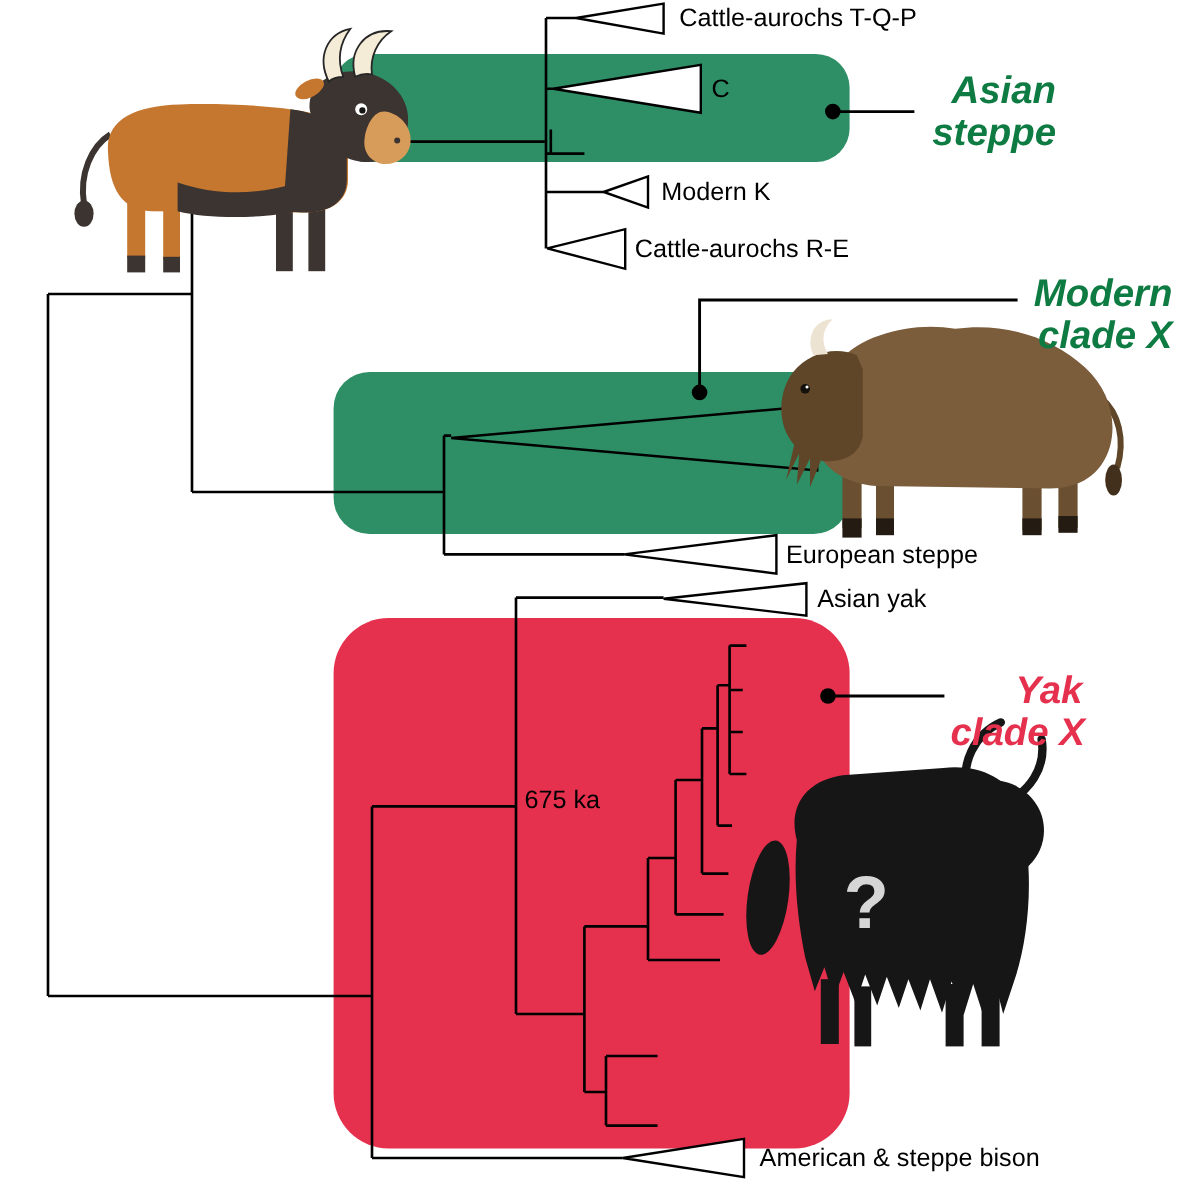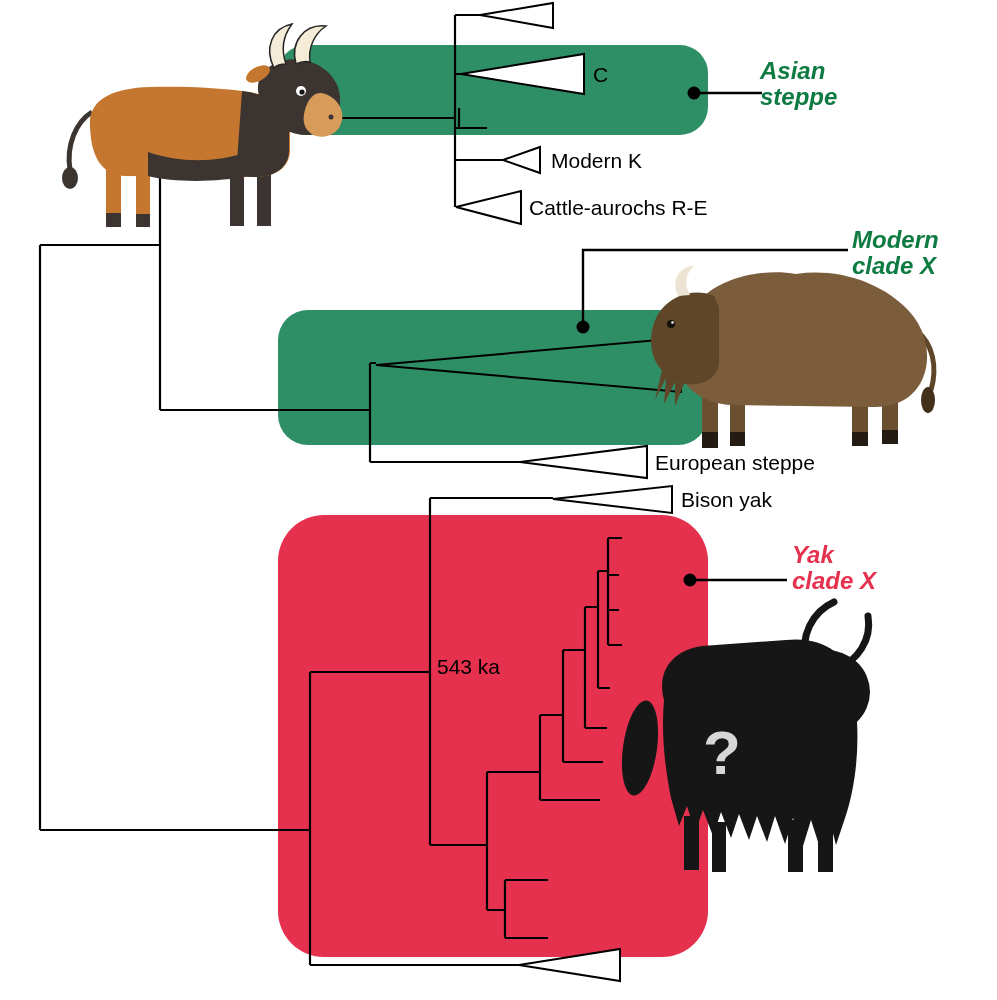--- a/index.html
+++ b/index.html
@@ -5,22 +5,22 @@
   html,body{margin:0;padding:0;background:#fff;}
   .fig{
     position:relative;width:997px;height:1000px;background:#fff;overflow:hidden;
     font-family:"Liberation Sans","DejaVu Sans",sans-serif;
   }
   .fig svg{position:absolute;left:0;top:0;}
   .lbl{
     position:absolute;font-size:21px;color:#000;white-space:nowrap;line-height:1;
   }
   .callout{
-    position:absolute;font-size:24px;font-weight:bold;font-style:italic;
-    text-align:left;line-height:1.1;white-space:nowrap;
+    position:absolute;font-size:32px;font-weight:bold;font-style:italic;
+    text-align:right;line-height:1.1;white-space:nowrap;
   }
   .callout span{display:block;}
   .green{color:var(--label-green,#0e7b42);}
   .red{color:var(--label-red,#e6314e);}
   .qmark{
     position:absolute;font-size:62px;font-weight:bold;
     color:var(--question-mark,#d6d6d6);line-height:1;
   }
 </style>
 </head>
@@ -109,35 +109,37 @@
       <ellipse cx="640" cy="748" rx="17" ry="48" fill="#161616" transform="rotate(8 640 748)"></ellipse>
       <rect x="684" y="816" width="15" height="54" fill="#161616"></rect>
       <rect x="712" y="822" width="14" height="50" fill="#161616"></rect>
       <rect x="788" y="820" width="15" height="52" fill="#161616"></rect>
       <rect x="818" y="814" width="15" height="58" fill="#161616"></rect>
       <ellipse cx="826" cy="692" rx="44" ry="42" fill="#161616"></ellipse>
       <path d="M664,700 C656,670 674,650 702,646 L786,640 C822,636 848,654 854,682 L857,722 C859,756 854,792 845,818 L836,845 L829,818 L820,848 L811,820 L803,846 L793,818 L785,844 L775,816 L767,842 L757,816 L749,840 L739,814 L731,838 L721,812 L713,836 L703,810 L695,832 L687,806 L679,826 L671,798 C665,768 661,734 664,700 Z" fill="#161616"></path>
     </g>
   </svg>
 
+  <div class="lbl" style="left:566px;top:5px">Cattle-aurochs T-Q-P</div>
   <div class="lbl" style="left:593px;top:64px">C</div>
   <div class="lbl" style="left:551px;top:150px">Modern K</div>
   <div class="lbl" style="left:529px;top:197px">Cattle-aurochs R-E</div>
   <div class="lbl" style="left:655px;top:452px">European steppe</div>
-  <div class="lbl" style="left:681px;top:489px">Bison yak</div>
+  <div class="lbl" style="left:681px;top:489px">Asian yak</div>
+  <div class="lbl" style="left:633px;top:955px">American &amp; steppe bison</div>
 
-  <div class="lbl" style="left:437px;top:656px">543 ka</div>
+  <div class="lbl" style="left:437px;top:656px">675 ka</div>
   <div class="qmark" style="left:703px;top:722px">?</div>
 
   <div class="callout green" style="left:760px;top:58px;width:120px">
     <span>Asian</span>
     <span>steppe</span>
   </div>
   <div class="callout green" style="left:852px;top:227px;width:125px">
     <span>Modern</span>
     <span>clade X</span>
   </div>
-  <div class="callout red" style="left:792px;top:542px;width:110px">
+  <div class="callout red" style="left:792px;top:558px;width:110px">
     <span>Yak</span>
     <span>clade X</span>
   </div>
 
 </div>
 
 </body></html>

